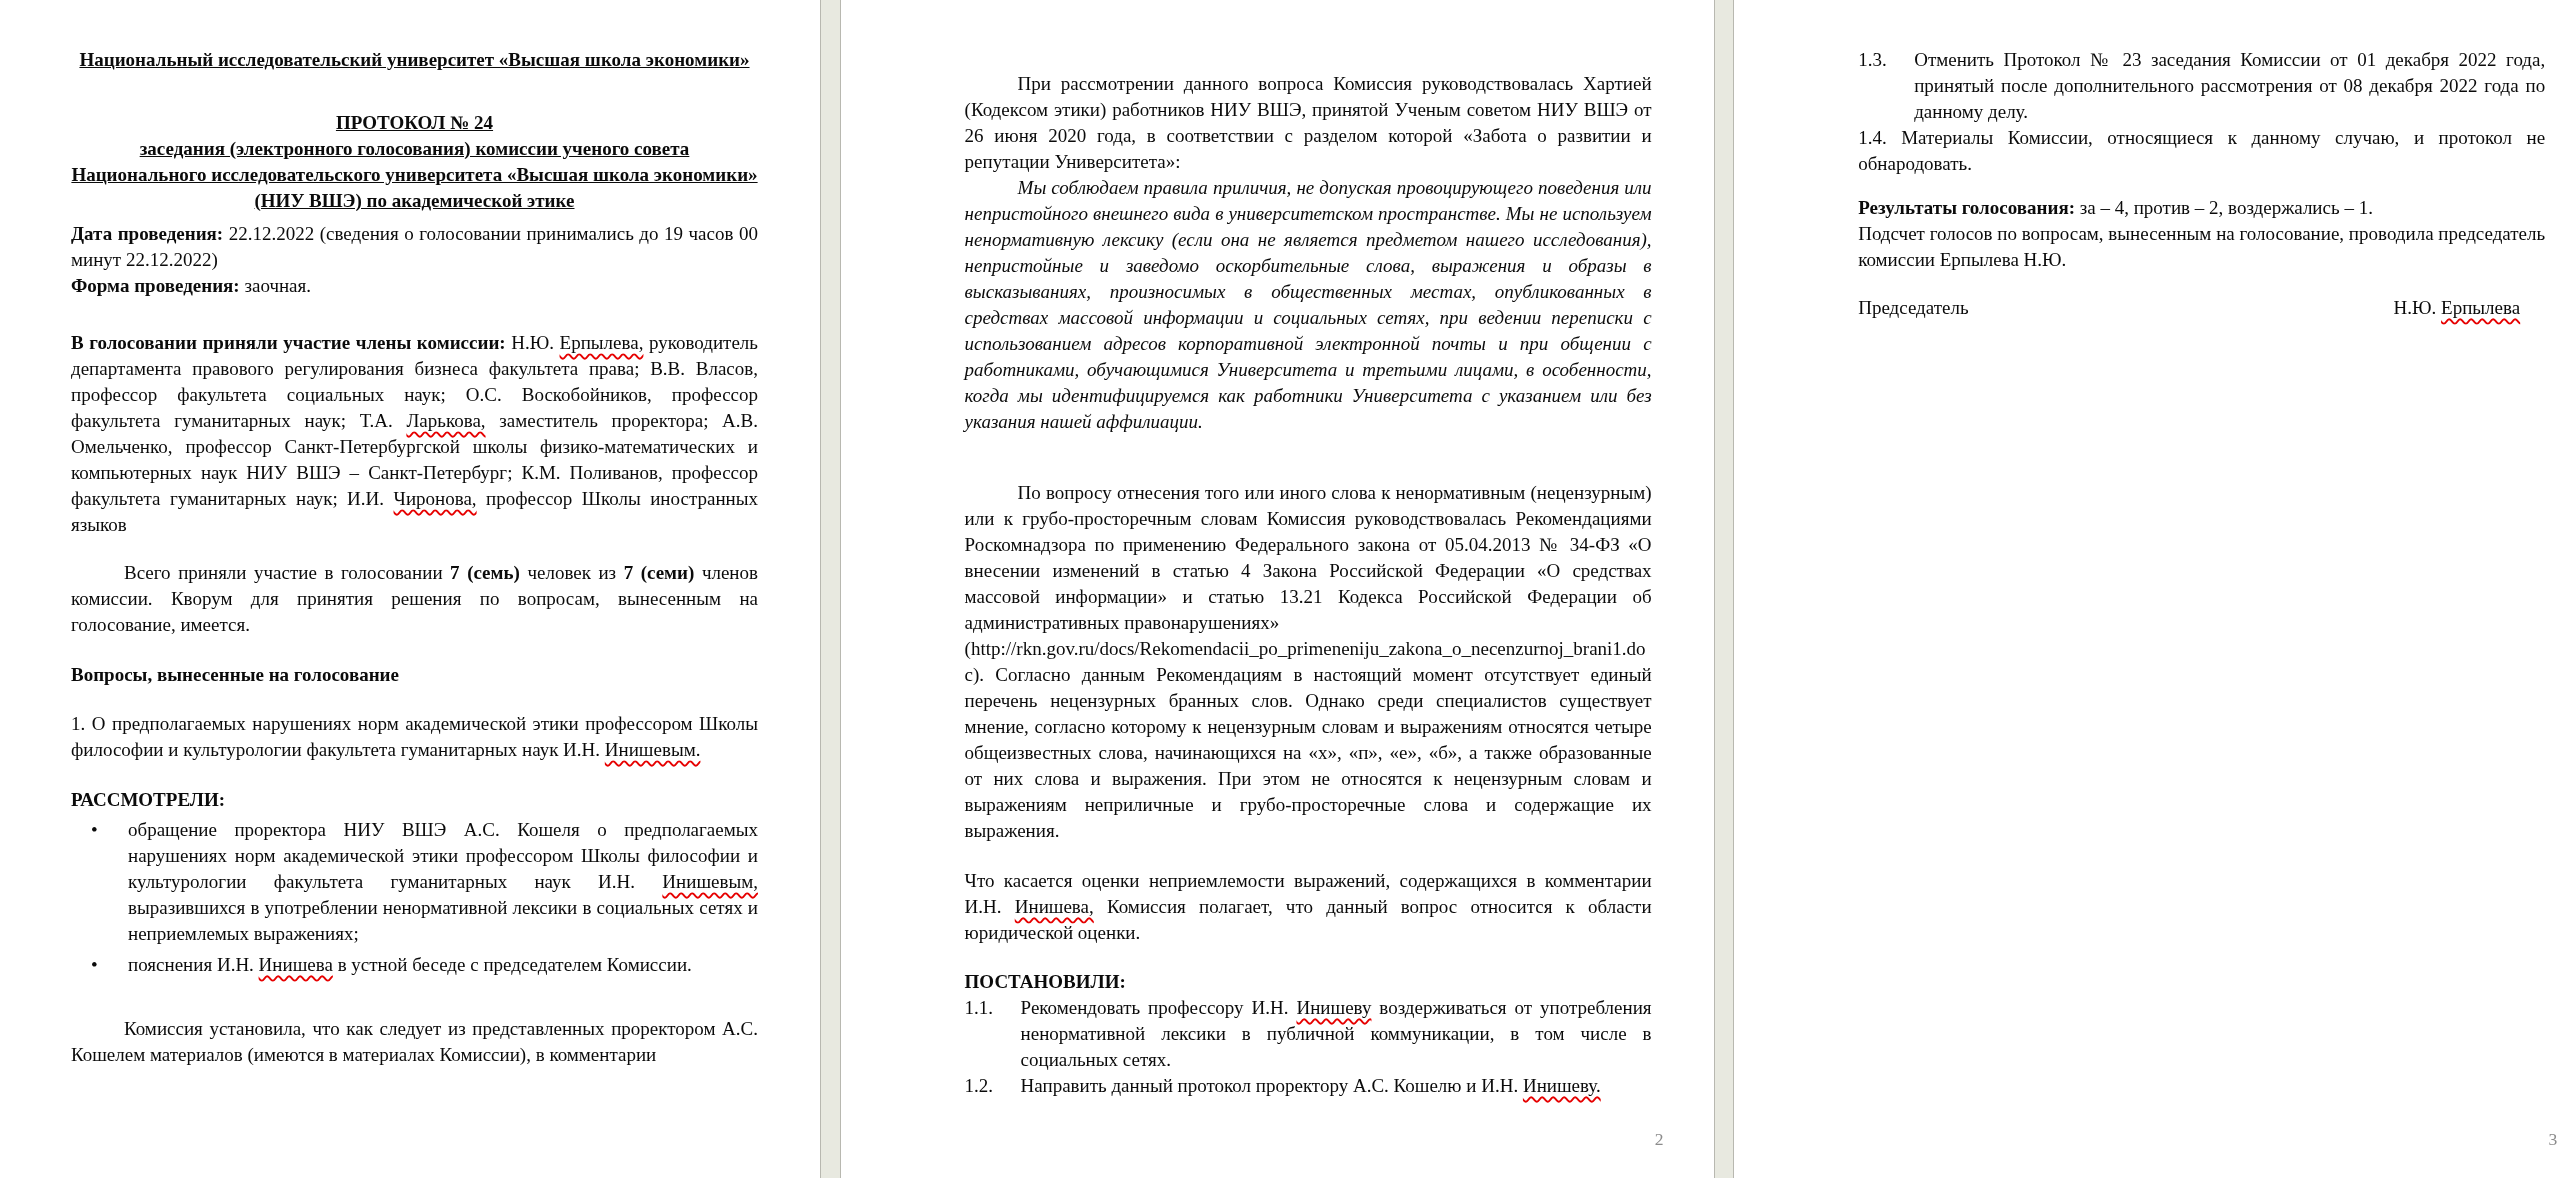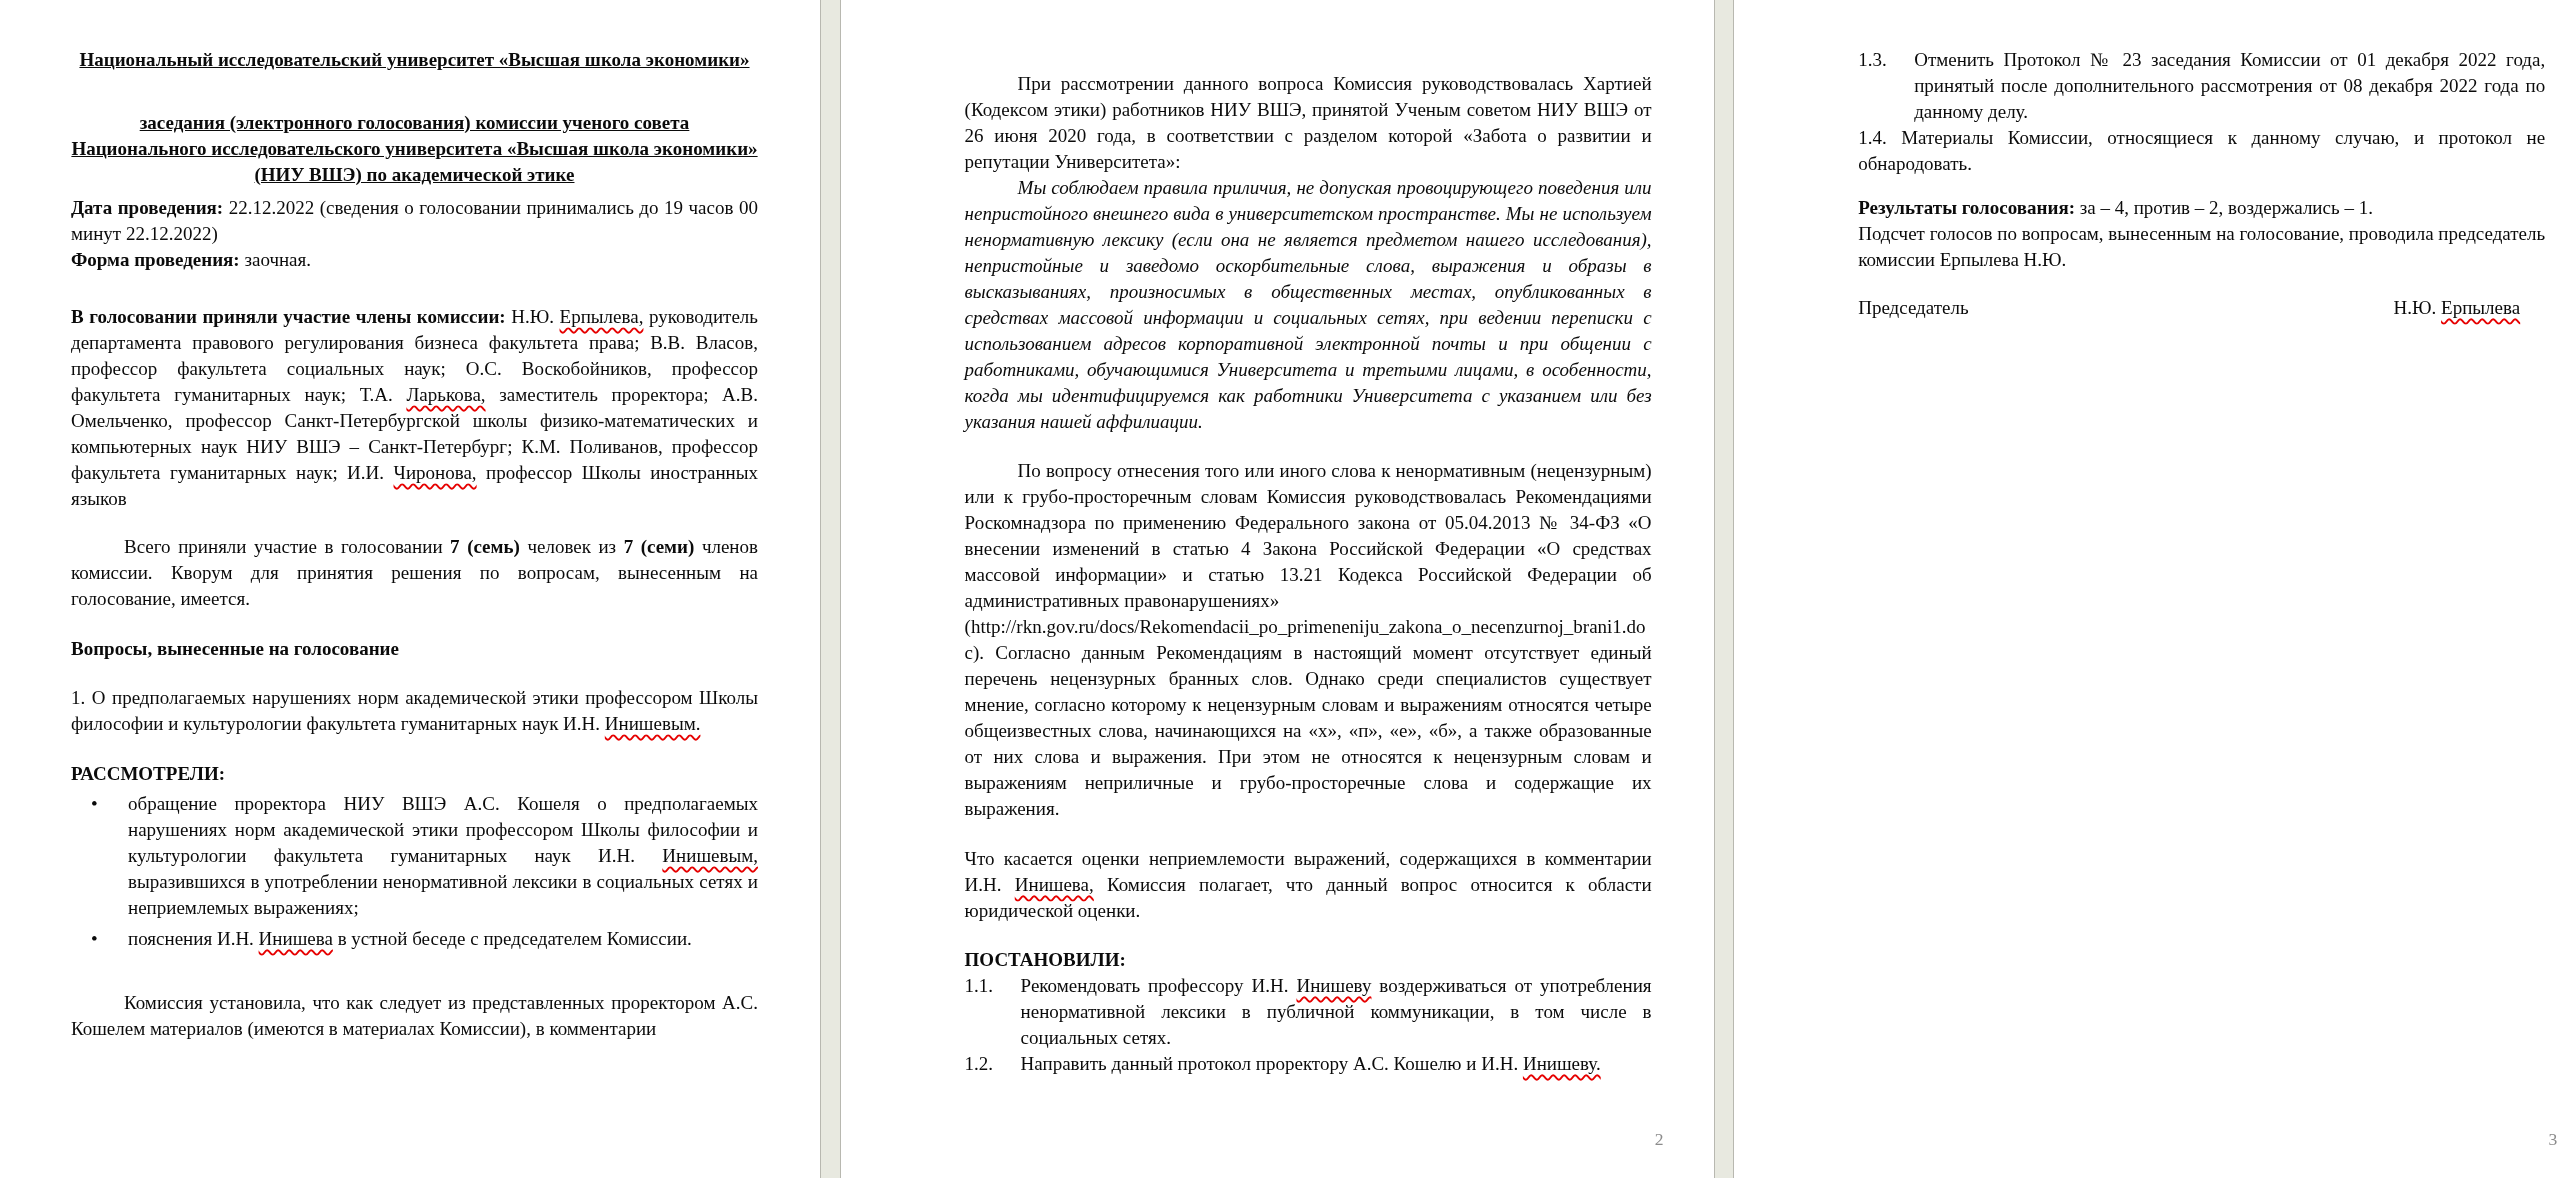--- a/index.html
+++ b/index.html
@@ -26,35 +26,36 @@
     text-decoration-line:underline;text-decoration-style:wavy;
     text-decoration-color:#e60000;text-decoration-thickness:1.5px;
     text-underline-offset:3.7px;text-decoration-skip-ink:none;
   }
   .indent{text-indent:53px;}
   .bullet{padding-left:57px;}
   .bullet .bm{position:absolute;left:20px;}
   .hang{padding-left:56px;}
   .hang .num{position:absolute;left:0;}
   .gap6{margin-top:4.4px;}
-  .urlp{overflow-wrap:anywhere;}
+  .urlp{overflow-wrap:anywhere;margin-top:22px;}
   .sig{display:flex;justify-content:space-between;text-align:left;padding-right:25px;}
   .pageno{
     position:absolute;top:1129px;right:50px;color:#8c8c8c;
     font-size:17.6px;line-height:20.6px;
   }
 </style>
 </head>
 <body>
 
 <div class="doc-row">
   <div class="page">
     <div class="pageno"></div>
   <div class="blk center"><span class="b">Национальный исследовательский университет «Высшая школа экономики»</span></div>
       <div style="height: 37px;"></div>
+      <div class="blk center"><span class="b">ПРОТОКОЛ № 24</span></div>
       <div class="blk center"><span class="b">заседания (электронного голосования) комиссии ученого совета Национального исследовательского университета «Высшая школа экономики» (НИУ ВШЭ) по академической этике</span></div>
       <div style="height: 7.4px;"></div>
       <div class="blk "><span class="b">Дата проведения:</span><span class=""> 22.12.2022 (сведения о голосовании принимались до 19 часов 00 минут 22.12.2022)</span></div>
       <div class="blk "><span class="b">Форма проведения:</span><span class=""> заочная.</span></div>
       <div style="height: 31px;"></div>
       <div class="blk "><span class="b">В голосовании приняли участие члены комиссии:</span><span class=""> Н.Ю. </span><span class="sq">Ерпылева,</span><span class=""> руководитель департамента правового регулирования бизнеса факультета права; В.В. Власов, профессор факультета социальных наук; О.С. Воскобойников, профессор факультета гуманитарных наук; Т.А. </span><span class="sq">Ларькова,</span><span class=""> заместитель проректора; А.В. Омельченко, профессор Санкт-Петербургской школы физико-математических и компьютерных наук НИУ ВШЭ – Санкт-Петербург; К.М. Поливанов, профессор факультета гуманитарных наук; И.И. </span><span class="sq">Чиронова,</span><span class=""> профессор Школы иностранных языков</span></div>
       <div style="height: 22px;"></div>
       <div class="blk indent"><span class="">Всего приняли участие в голосовании </span><span class="b">7 (семь)</span><span class=""> человек из </span><span class="b">7 (семи)</span><span class=""> членов комиссии. Кворум для принятия решения по вопросам, вынесенным на голосование, имеется.</span></div>
       <div style="height: 23.5px;"></div>
       <div class="blk "><span class="b">Вопросы, вынесенные на голосование</span></div>

